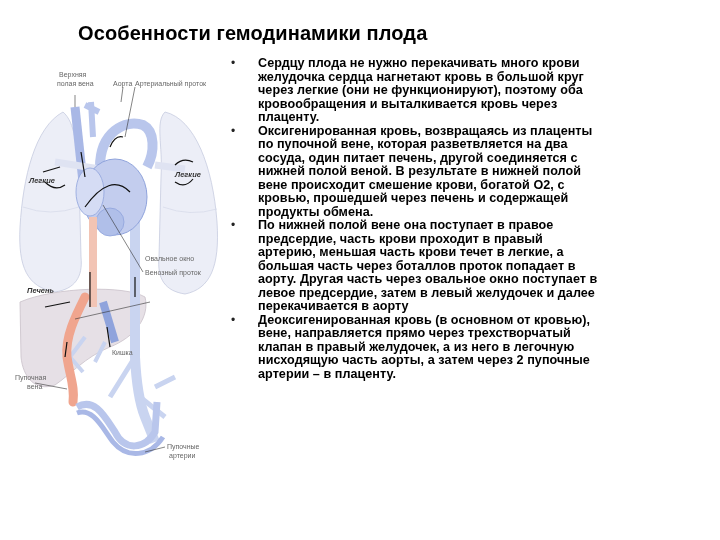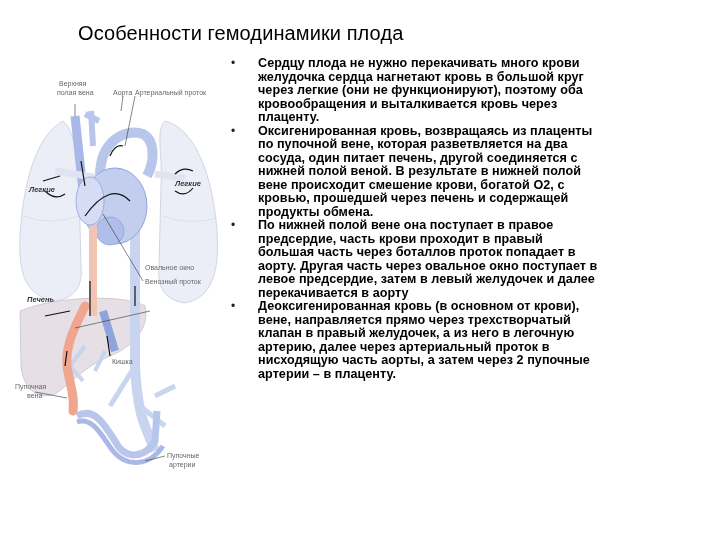--- a/index.html
+++ b/index.html
@@ -1,18 +1,18 @@
 <!DOCTYPE html>
 <html><head>
 <meta charset="utf-8">
 <style>
   html, body { margin:0; padding:0; background:#ffffff; }
   body { width:720px; height:540px; position:relative; overflow:hidden; font-family:"Liberation Sans", sans-serif; color:#000; }
-  .title { position:absolute; left:78px; top:22px; font-size:20px; font-weight:normal; letter-spacing:0.1px; white-space:nowrap; }
-  .diagram { position:absolute; left:15px; top:66px; width:215px; height:420px; }
+  .title { position:absolute; left:78px; top:22px; font-size:20px; font-weight:bold; letter-spacing:0.1px; white-space:nowrap; }
+  .diagram { position:absolute; left:15px; top:57px; width:215px; height:420px; }
   .diagram svg { width:215px; height:420px; display:block; }
   .lbl { font-family:"Liberation Sans", sans-serif; font-size:7px; fill:#666; }
   .lbl-b { font-family:"Liberation Sans", sans-serif; font-size:7.5px; font-weight:bold; font-style:italic; fill:#333; }
   .bullets { position:absolute; left:228px; top:57px; width:470px; margin:0; padding:0; list-style:none; }
   .bullets li { position:relative; padding-left:30px; font-size:12.6px; line-height:13.5px; font-weight:bold; letter-spacing:0.05px; }
   .bullets li .dot { position:absolute; left:3px; top:0; font-size:12px; font-weight:normal; color:#222; }
 </style>
 </head>
 <body>
 
@@ -110,27 +110,27 @@
     <div>сосуда, один питает печень, другой соединяется с</div>
     <div>нижней полой веной. В результате в нижней полой</div>
     <div>вене происходит смешение крови, богатой О2, с</div>
     <div>кровью, прошедшей через печень и содержащей</div>
     <div>продукты обмена.</div>
   </li>
   <li>
     <span class="dot">•</span>
     <div>По нижней полой вене она поступает в правое</div>
     <div>предсердие, часть крови проходит в правый</div>
+    <div>артерию, меньшая часть крови течет в легкие, а</div>
     <div>большая часть через боталлов проток попадает в</div>
     <div>аорту. Другая часть через овальное окно поступает в</div>
     <div>левое предсердие, затем в левый желудочек и далее</div>
     <div>перекачивается в аорту</div>
   </li>
   <li>
     <span class="dot">•</span>
-    <div>Деоксигенированная кровь (в основном от крови),</div>
+    <div>Деоксигенированная кровь (в основном от кровью),</div>
     <div>вене, направляется прямо через трехстворчатый</div>
     <div>клапан в правый желудочек, а из него в легочную</div>
-    <div>артерию, далее через артериальный проток в</div>
     <div>нисходящую часть аорты, а затем через 2 пупочные</div>
     <div>артерии – в плаценту.</div>
   </li>
 </ul>
 
 </body></html>

